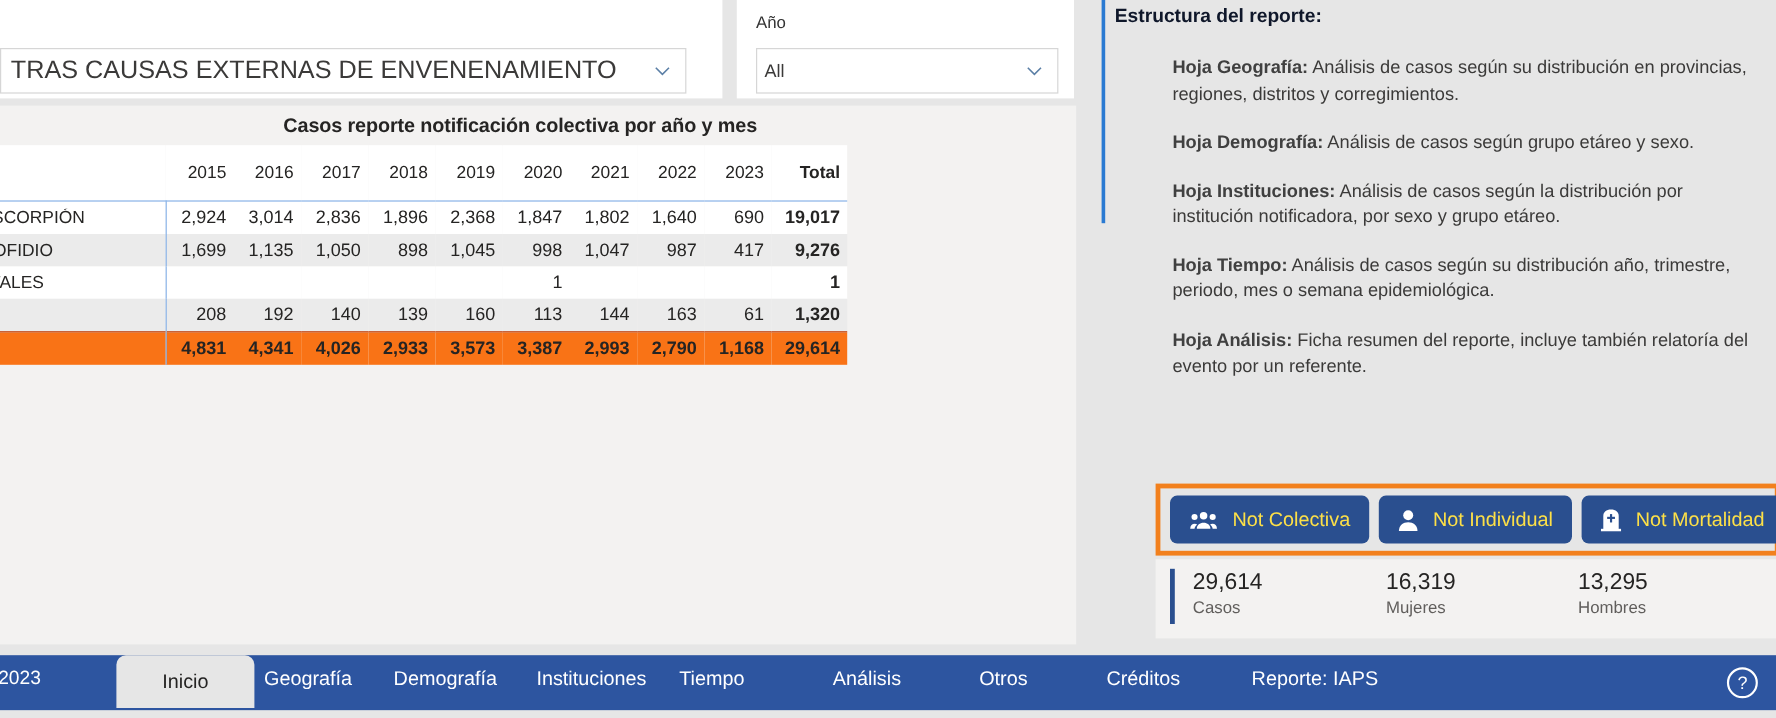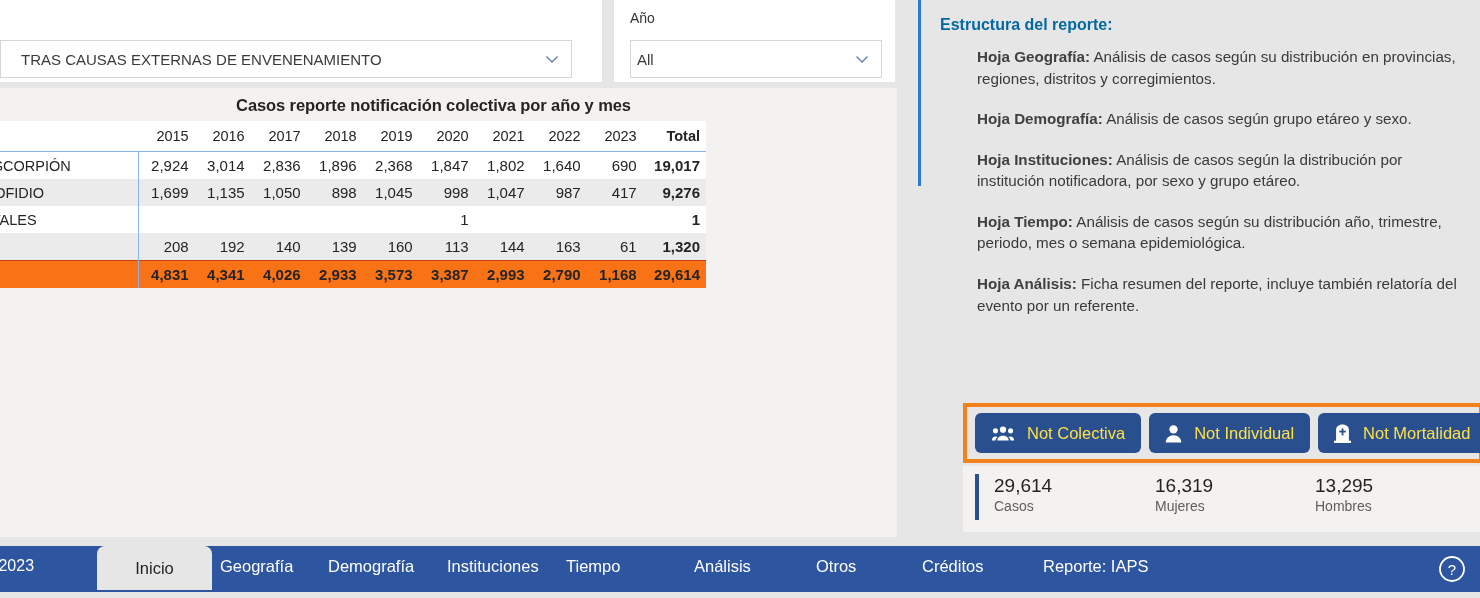--- a/index.html
+++ b/index.html
@@ -20,21 +20,21 @@
   .slicer-card{
     position:absolute;left:-30px;top:0;width:632px;height:82px;
     background:#ffffff;
   }
   .slicer-box{
     position:absolute;left:30px;top:40px;width:570px;height:36px;
     border:1px solid #d6d6d6;background:#fff;
     display:flex;align-items:center;
   }
   .slicer-text{
-    font-size:15px;color:#3b3a39;padding-left:20px;
+    font-size:21px;color:#3b3a39;padding-left:8px;
     white-space:nowrap;overflow:hidden;
   }
   .chev{
     position:absolute;right:10px;top:50%;transform:translateY(-50%);
     width:18px;height:18px;
   }
   .chev svg{display:block;}
 
   .year-card{
     position:absolute;left:614px;top:0;width:281px;height:82px;
@@ -63,21 +63,21 @@
     position:absolute;left:0px;top:33px;width:736px;
     border-collapse:collapse;
     font-size:15px;color:#252423;
   }
   .matrix th,.matrix td{
     padding:0 6px;height:27px;
     text-align:right;white-space:nowrap;vertical-align:middle;
     font-weight:normal;
   }
   .matrix thead th{
-    background:#ffffff;font-size:14.5px;color:#252423;height:30px;
+    background:#ffffff;font-size:14.5px;color:#252423;height:46px;
   }
   .matrix thead th.rowhead{background:#ffffff;}
   .matrix thead th.totcol{font-weight:bold;}
   .matrix td.rowhead{
     text-align:left;padding-left:0px;font-size:14.5px;
     border-right:1.5px solid #8ab4e8;
   }
   .matrix th.rowhead{border-right:0;}
   .matrix tbody tr.odd td{background:#ffffff;}
   .matrix tbody tr.even td{background:#ebebeb;}
@@ -89,21 +89,21 @@
   .rowhead-cut{
     display:block;width:160px;overflow:hidden;text-overflow:clip;
   }
 
   
   .right-pane{position:absolute;left:897px;top:0;width:583px;height:540px;background:#e6e6e6;}
   .accent-line{
     position:absolute;left:21px;top:0;width:3px;height:186px;background:#2a7ad2;
   }
   .struct-title{
-    position:absolute;left:32px;top:16px;font-size:16px;font-weight:bold;color:#0369a1;margin-left:11px;
+    position:absolute;left:32px;top:5px;font-size:16px;font-weight:bold;color:#0f172a;
   }
   .struct-body{position:absolute;left:80px;top:46px;width:495px;}
   .struct-item{margin-bottom:19px;font-size:15.2px;line-height:1.42;color:#3b3a39;}
   .struct-item b{color:#404040;}
 
   
   .btn-row{
     position:absolute;left:963px;top:403px;width:520px;height:60px;
     border:4px solid #f2801d;background:#e6e6e6;
     box-sizing:border-box;display:flex;align-items:center;gap:8px;

